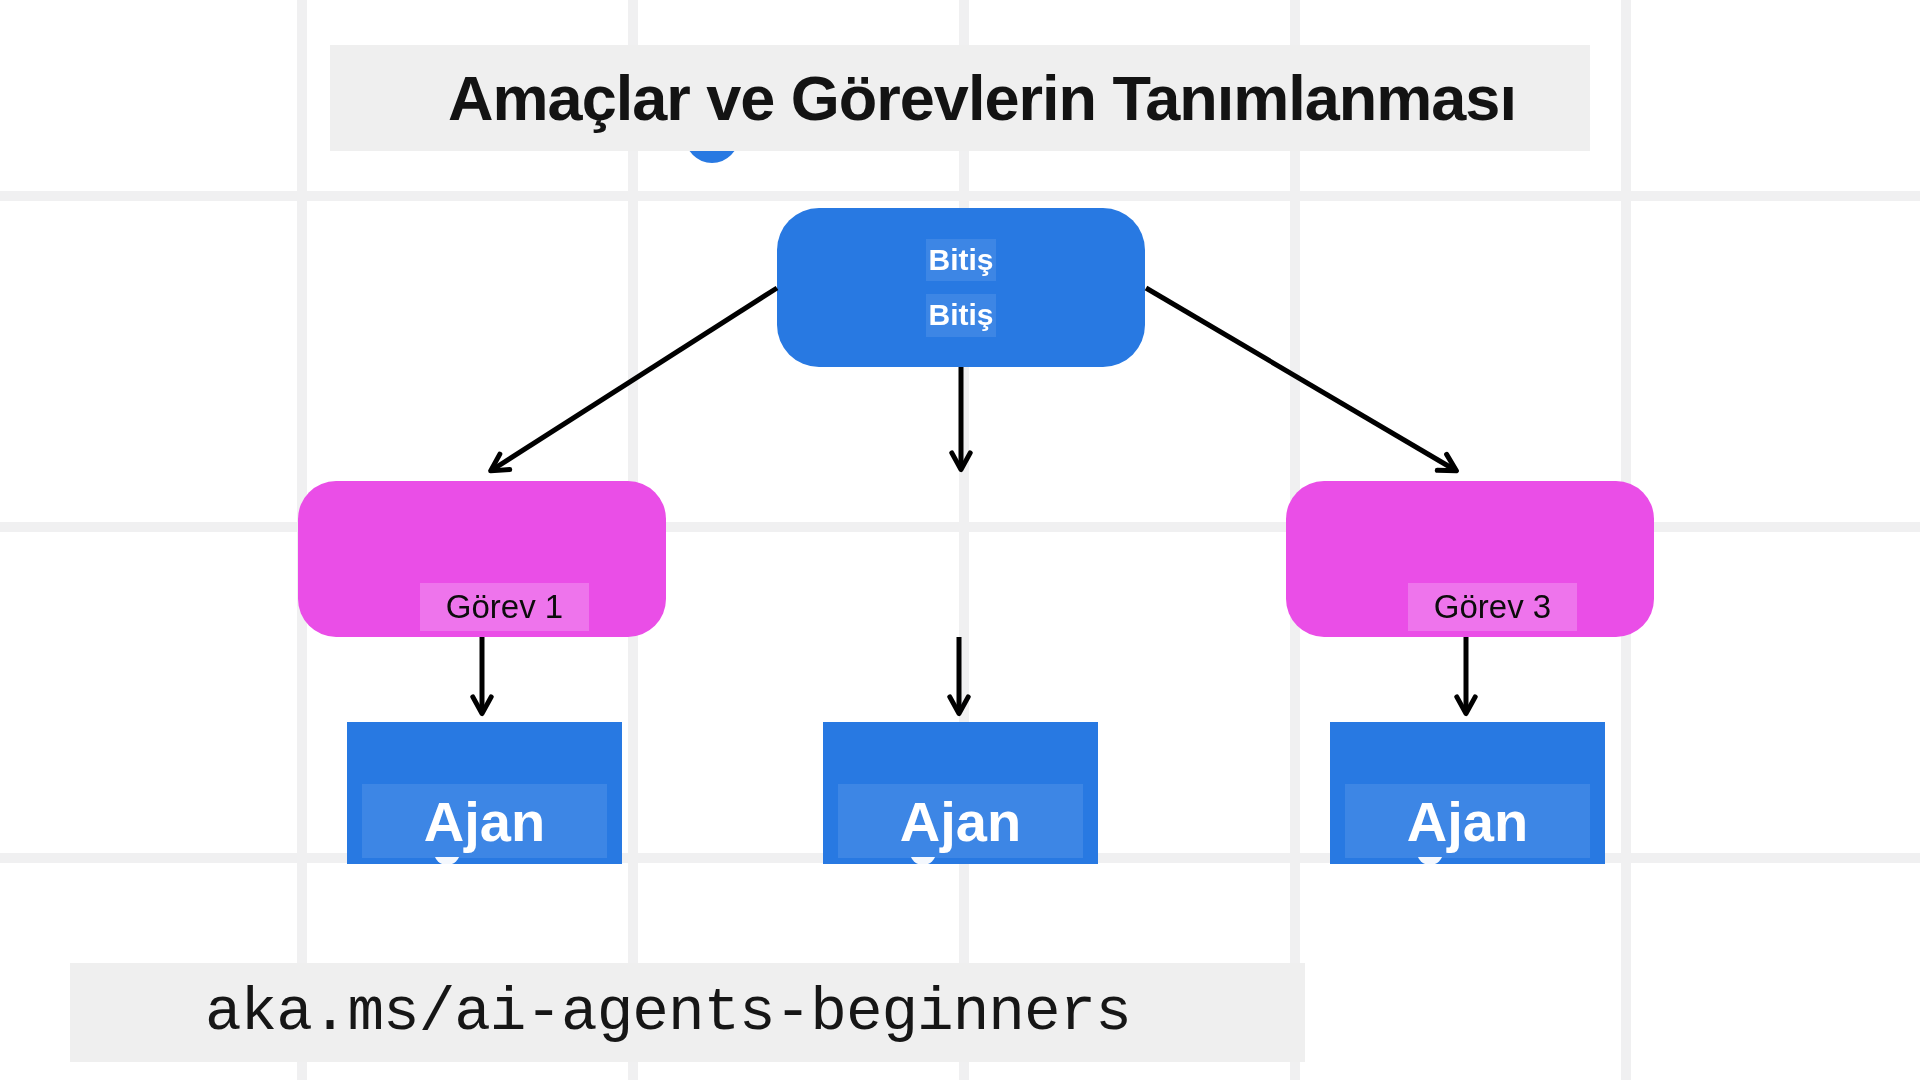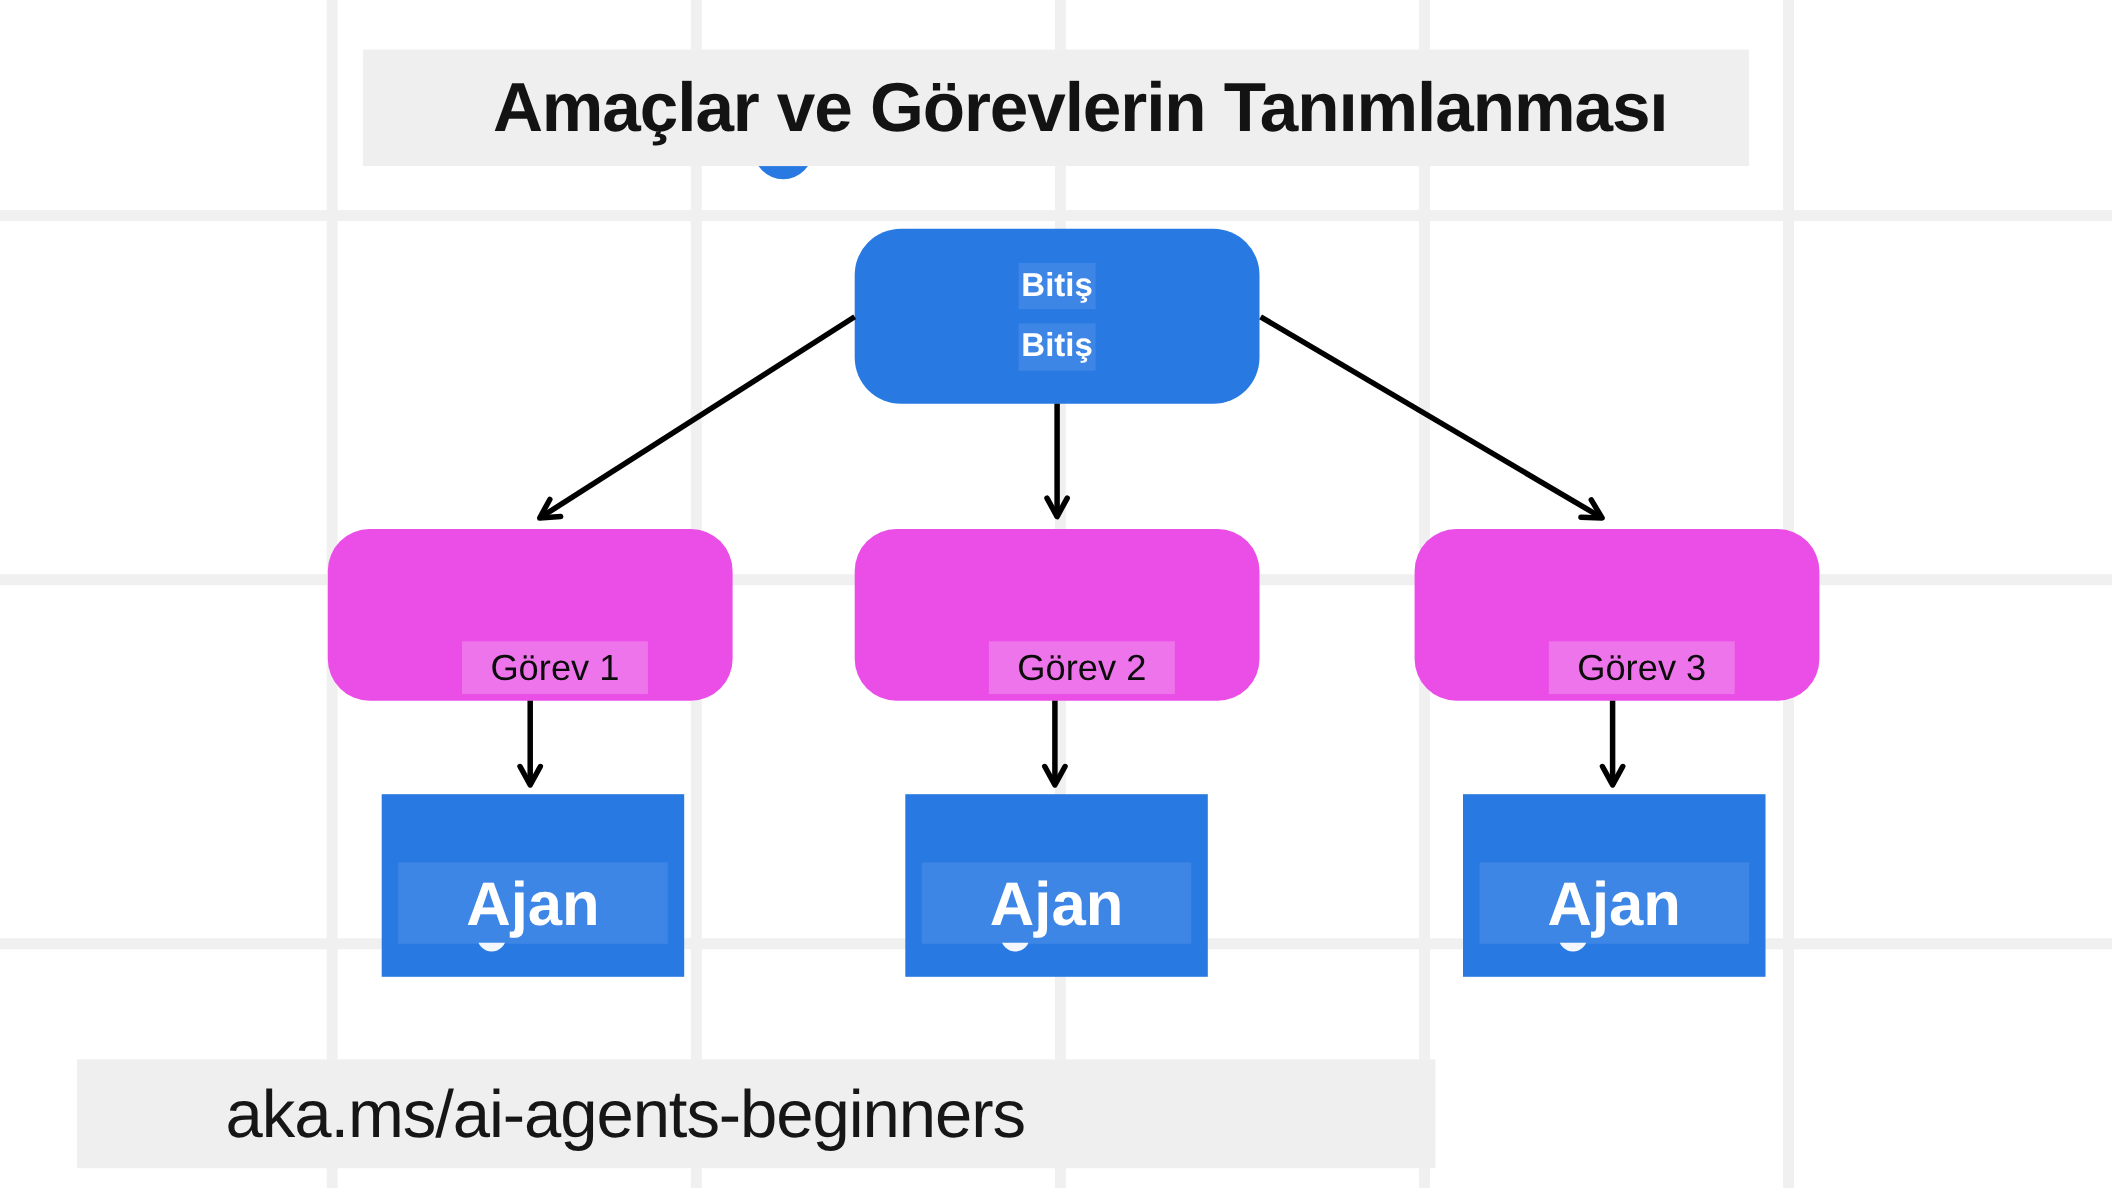--- a/index.html
+++ b/index.html
@@ -57,21 +57,21 @@
   }
   .task-box .chip{
     background:rgba(255,255,255,0.22);
     color:#0c0c0c;font-weight:500;font-size:33px;
     padding:5px 26px;transform:translateY(-6px);
   }
   .task-1{left:298px;}
   .task-2{left:777px;}
   .task-3{left:1286px;}
   .agent-box{
-    top:722px;width:275px;height:166px;
+    top:722px;width:275px;height:142px;
     background:var(--blue);
   }
   .agent-chip{
     position:absolute;left:15px;right:15px;top:62px;height:74px;
     background:rgba(255,255,255,0.10);
     display:flex;align-items:center;justify-content:center;
     color:#fff;font-size:56px;font-weight:600;z-index:2;
   }
   .arc-peek{
     position:absolute;left:87px;top:135px;width:26px;height:9px;
@@ -86,20 +86,21 @@
   .agent-3{left:1330px;}
   .footer-bar{
     position:absolute;left:70px;top:963px;width:1235px;height:99px;
     background:var(--panel);z-index:2;
     display:flex;align-items:center;
     padding-left:135px;
   }
   .footer-bar span{
     font-size:61px;font-weight:500;color:#161616;letter-spacing:-1px;
     white-space:nowrap;
+    font-family:Liberation Mono, monospace;
   }
   .arrows{
     position:absolute;left:0;top:0;width:1920px;height:1080px;
     z-index:4;pointer-events:none;
   }
 </style>
 </head>
 <body>
 
 <div class="canvas">
@@ -125,23 +126,20 @@
   </svg>
 
   <div class="node goal-box">
     <span class="chip">Bitiş</span>
     <span class="chip">Bitiş</span>
   </div>
 
   <div class="node task-box task-1">
     <span class="chip">Görev 1</span>
   </div>
-  <div class="node task-box task-2">
-    <span class="chip">Görev 2</span>
-  </div>
   <div class="node task-box task-3">
     <span class="chip">Görev 3</span>
   </div>
 
   <div class="node agent-box agent-1">
     <div class="arc-peek"></div>
     <div class="agent-chip">Ajan</div>
   </div>
   <div class="node agent-box agent-2">
     <div class="arc-peek"></div>

